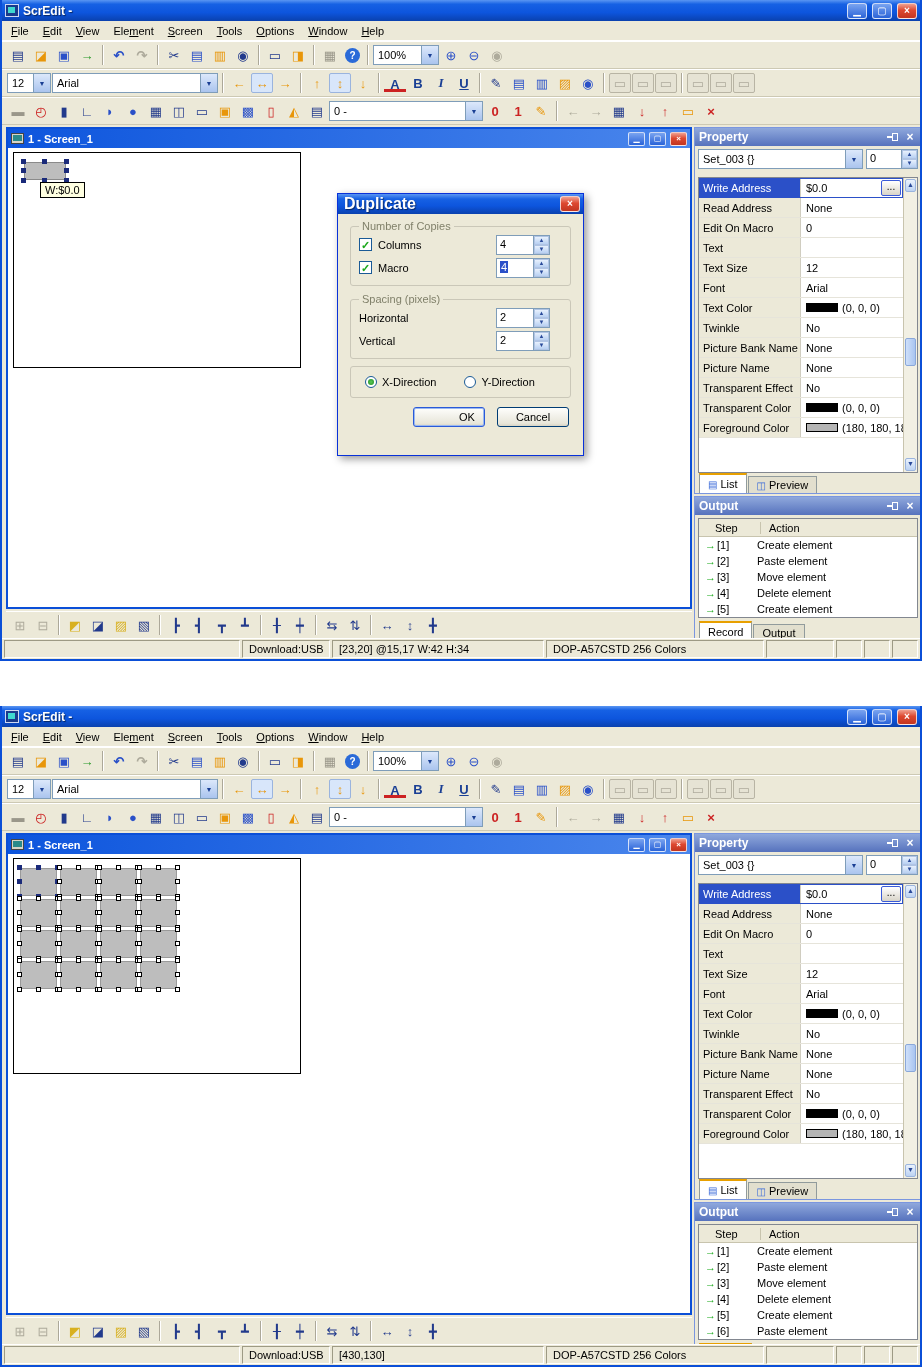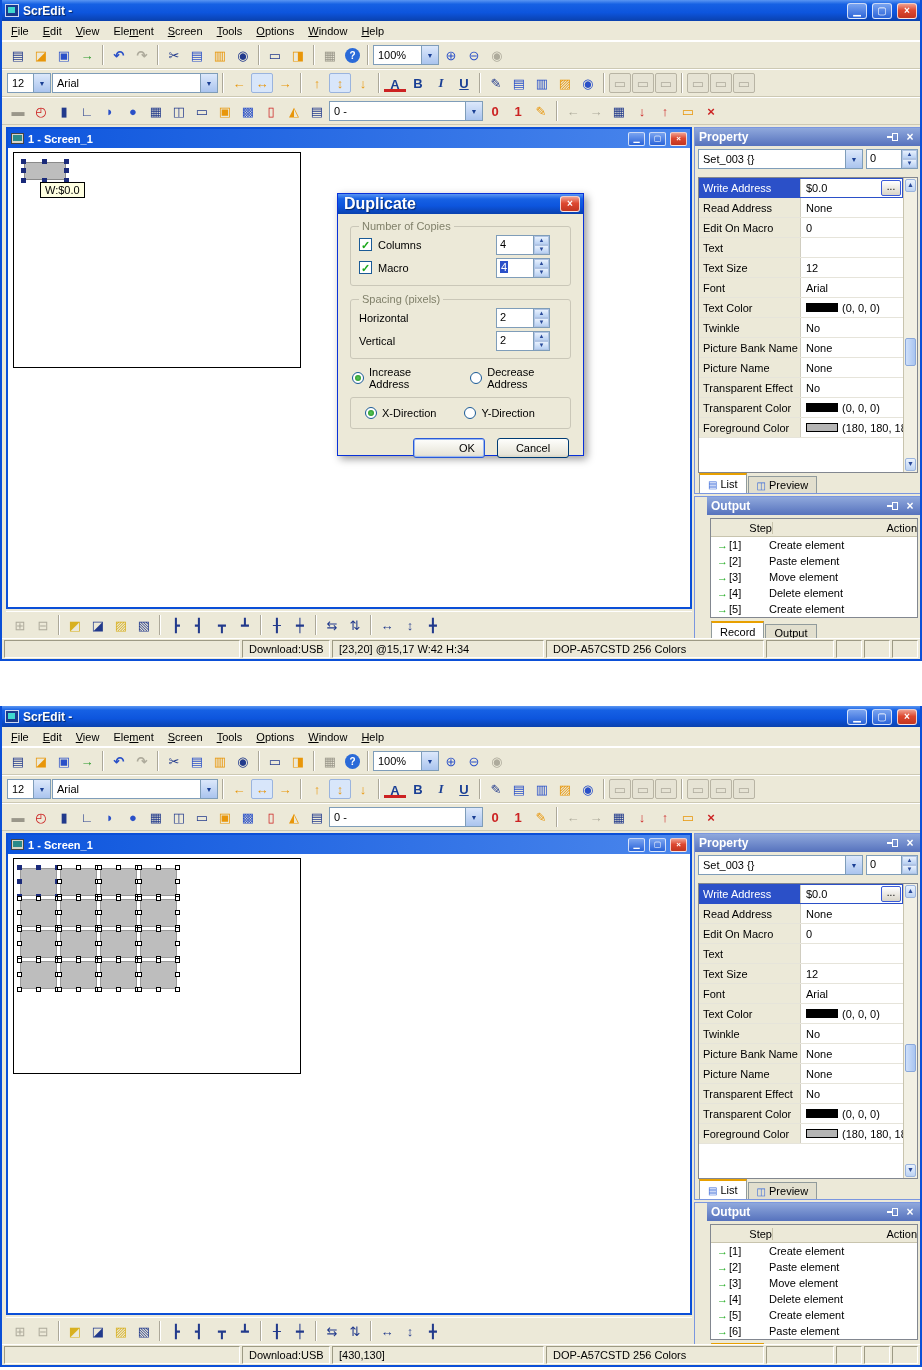--- a/index.html
+++ b/index.html
@@ -67,21 +67,21 @@
   .h-sw{left:-4px;bottom:-4px;} .h-s{left:calc(50% - 3px);bottom:-4px;} .h-se{right:-4px;bottom:-4px;}
   .tooltip{position:absolute;background:#ffffe1;border:1px solid #000;padding:1px 4px;white-space:nowrap;}
   .grid-wrap{position:absolute;display:grid;}
   .tile{position:relative;background:#bdbdbd;border:1px solid #9a9a9a;box-sizing:border-box;}
   .alignbar{height:26px;flex:none;margin-top:2px;display:flex;align-items:center;gap:1px;padding-left:3px;
        background:#ece9d8;border-top:1px solid #fff;}
   
   .panels{width:232px;flex:none;display:flex;flex-direction:column;gap:2px;padding:2px 2px 0 2px;box-sizing:border-box;}
   .panel{border:1px solid #7a96df;background:#ece9d8;display:flex;flex-direction:column;box-sizing:border-box;}
   .panel.property{height:367px;flex:none;}
-  .panel.output{flex:1;padding-left:12px;}
+  .panel.output{flex:1;}
   .panel-header{height:18px;flex:none;display:flex;align-items:center;padding:0 4px;
        background:linear-gradient(180deg,#8fa8dc,#5672bd);}
   .panel-title{flex:1;color:#fff;font-weight:bold;font-size:12px;}
   .panel-x{width:14px;text-align:center;color:#fff;font-weight:bold;font-size:12px;}
   .pin-icon{width:13px;height:10px;position:relative;margin-right:3px;}
   .pin-icon::before{content:"";position:absolute;left:0;top:4px;width:5px;height:2px;background:#fff;}
   .pin-icon::after{content:"";position:absolute;left:5px;top:1px;width:6px;height:8px;border:1px solid #fff;box-sizing:border-box;}
   .prop-combo-row{height:27px;flex:none;display:flex;gap:3px;padding:3px 3px 0 3px;box-sizing:border-box;}
   .obj-combo{flex:1;}
   .spin{height:20px;border:1px solid #7f9db9;background:#fff;display:inline-flex;box-sizing:border-box;flex:none;}
@@ -110,21 +110,21 @@
   .scroll-btn.spin-up::before,.scroll-btn.spin-down::before{font-size:7px;line-height:10px;}
   .scroll-track{flex:1;width:11px;position:relative;}
   .scroll-thumb{position:absolute;left:0;top:55%;width:11px;height:28px;border:1px solid #8aa8da;border-radius:2px;
        background:linear-gradient(90deg,#cfe0fa,#a8c4f0);box-sizing:border-box;}
   .panel-tabs{height:20px;flex:none;display:flex;align-items:flex-end;gap:1px;padding-left:4px;}
   .ptab{height:17px;display:flex;align-items:center;gap:3px;padding:0 8px;border:1px solid #919b9c;
        border-bottom:none;background:#e2dfce;box-sizing:border-box;}
   .ptab.active{height:20px;background:#fff;border-top:2px solid #e8a000;}
   .tab-icon{font-size:10px;color:#3a6ad8;}
   .out-body{flex:1;margin:3px;border:1px solid #828790;background:#fff;display:flex;flex-direction:column;overflow:hidden;}
-  .out-header{height:17px;flex:none;display:flex;align-items:center;background:#ece9d8;border-bottom:1px solid #c8c4ae;text-align:right;}
+  .out-header{height:17px;flex:none;display:flex;align-items:center;background:#ece9d8;border-bottom:1px solid #c8c4ae;}
   .out-h-step{width:62px;flex:none;padding-left:16px;border-right:1px solid #c8c4ae;box-sizing:border-box;}
   .out-h-action{flex:1;padding-left:8px;}
   .out-row{height:16px;display:flex;align-items:center;}
   .out-arrow{width:18px;flex:none;padding-left:6px;color:#18a818;font-weight:bold;box-sizing:border-box;}
   .out-step{width:40px;flex:none;}
   .out-action{flex:1;}
   
   .statusbar{height:18px;flex:none;display:flex;gap:2px;padding:1px 2px;background:#ece9d8;border-top:1px solid #fff;}
   .st-seg{border:1px solid;border-color:#9d9a84 #fff #fff #9d9a84;display:flex;align-items:center;
        padding:0 6px;box-sizing:border-box;white-space:nowrap;overflow:hidden;}
@@ -208,30 +208,20 @@
         <span class="flabel">Vertical</span>
         <span class="spin dspin">
           <span class="spin-val">2</span>
           <span class="spin-btns">
               <span class="spin-up"></span>
               <span class="spin-down"></span>
             </span>
         </span>
       </div>
     </fieldset>
-    <div class="dlg-radios">
-      <span class="radio-pair">
-        <span class="radio on"></span>
-        <span>Increase Address</span>
-      </span>
-      <span class="radio-pair">
-        <span class="radio"></span>
-        <span>Decrease Address</span>
-      </span>
-    </div>
     <div class="dir-box">
       <span class="radio-pair">
         <span class="radio on"></span>
         <span>X-Direction</span>
       </span>
       <span class="radio-pair">
         <span class="radio"></span>
         <span>Y-Direction</span>
       </span>
     </div>

